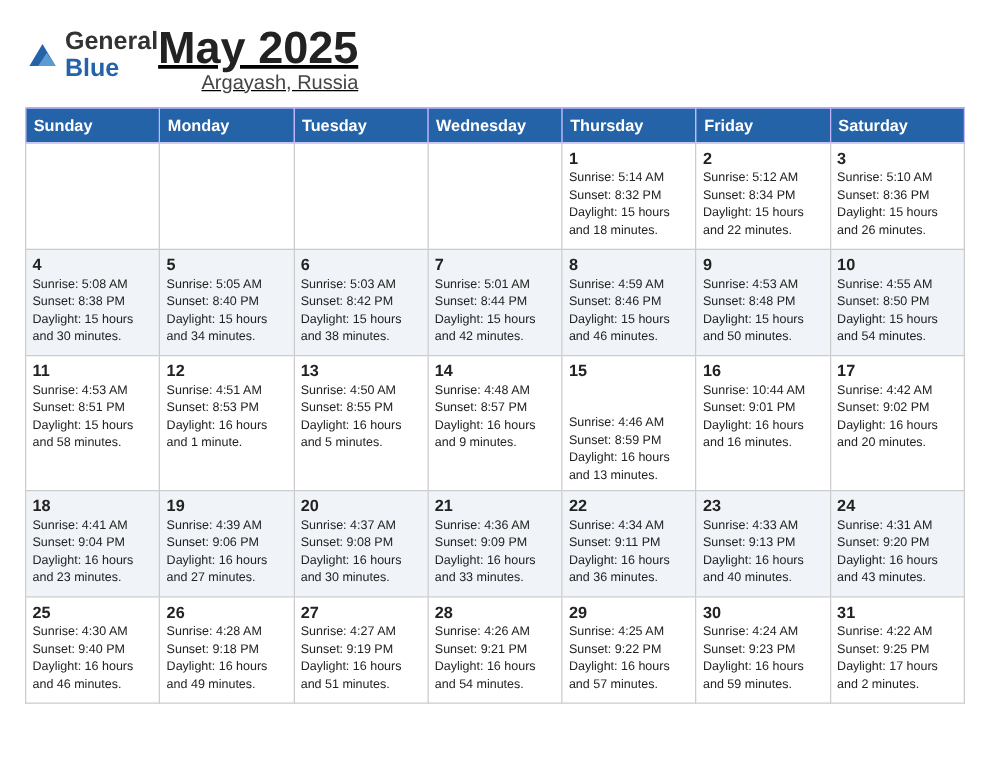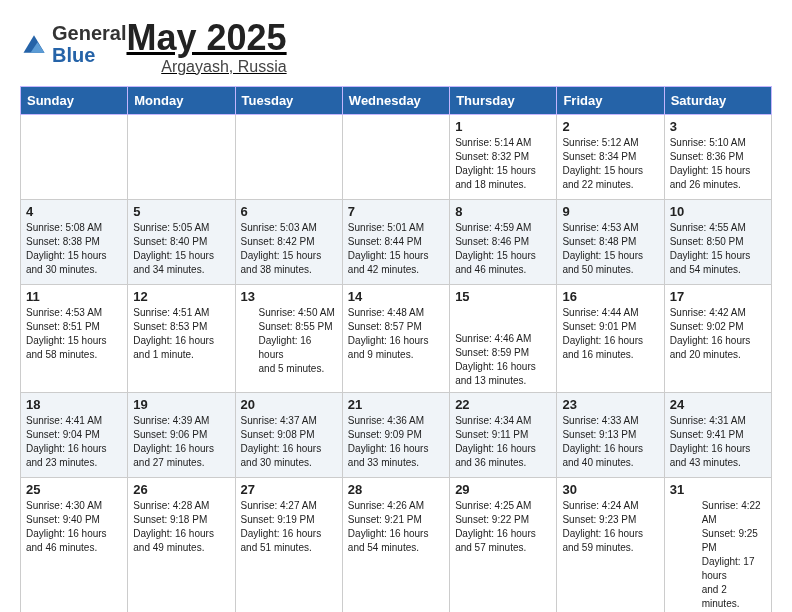--- a/index.html
+++ b/index.html
@@ -232,42 +232,42 @@
           </td>
           <td>
             <span class="day-num">12</span>
             <div class="day-info" style="white-space: pre-line;">Sunrise: 4:51 AM
 Sunset: 8:53 PM
 Daylight: 16 hours
 and 1 minute.</div>
           </td>
           <td>
             <span class="day-num">13</span>
-            <div class="day-info" style="white-space: pre-line; margin-left: 18px;">Sunrise: 4:50 AM
+            <div class="day-info" style="white-space: pre-line;">Sunrise: 4:50 AM
 Sunset: 8:55 PM
 Daylight: 16 hours
 and 5 minutes.</div>
           </td>
           <td>
             <span class="day-num">14</span>
             <div class="day-info" style="white-space: pre-line;">Sunrise: 4:48 AM
 Sunset: 8:57 PM
 Daylight: 16 hours
 and 9 minutes.</div>
           </td>
           <td>
             <span class="day-num">15</span>
             <div class="day-info" style="white-space: pre-line; margin-top: 28px;">Sunrise: 4:46 AM
 Sunset: 8:59 PM
 Daylight: 16 hours
 and 13 minutes.</div>
           </td>
           <td>
             <span class="day-num">16</span>
-            <div class="day-info" style="white-space: pre-line;">Sunrise: 4:44 AM
+            <div class="day-info" style="white-space: pre-line;">Sunrise: 10:44 AM
 Sunset: 9:01 PM
 Daylight: 16 hours
 and 16 minutes.</div>
           </td>
           <td>
             <span class="day-num">17</span>
             <div class="day-info" style="white-space: pre-line;">Sunrise: 4:42 AM
 Sunset: 9:02 PM
 Daylight: 16 hours
 and 20 minutes.</div>
@@ -312,21 +312,21 @@
           <td>
             <span class="day-num">23</span>
             <div class="day-info" style="white-space: pre-line;">Sunrise: 4:33 AM
 Sunset: 9:13 PM
 Daylight: 16 hours
 and 40 minutes.</div>
           </td>
           <td>
             <span class="day-num">24</span>
             <div class="day-info" style="white-space: pre-line;">Sunrise: 4:31 AM
-Sunset: 9:41 PM
+Sunset: 9:20 PM
 Daylight: 16 hours
 and 43 minutes.</div>
           </td>
         </tr>
         <tr>
           <td>
             <span class="day-num">25</span>
             <div class="day-info" style="white-space: pre-line;">Sunrise: 4:30 AM
 Sunset: 9:40 PM
 Daylight: 16 hours
@@ -362,21 +362,21 @@
           </td>
           <td>
             <span class="day-num">30</span>
             <div class="day-info" style="white-space: pre-line;">Sunrise: 4:24 AM
 Sunset: 9:23 PM
 Daylight: 16 hours
 and 59 minutes.</div>
           </td>
           <td>
             <span class="day-num">31</span>
-            <div class="day-info" style="white-space: pre-line; margin-left: 32px;">Sunrise: 4:22 AM
+            <div class="day-info" style="white-space: pre-line;">Sunrise: 4:22 AM
 Sunset: 9:25 PM
 Daylight: 17 hours
 and 2 minutes.</div>
           </td>
         </tr>
       </tbody>
   </table>
 
 </div>
 

